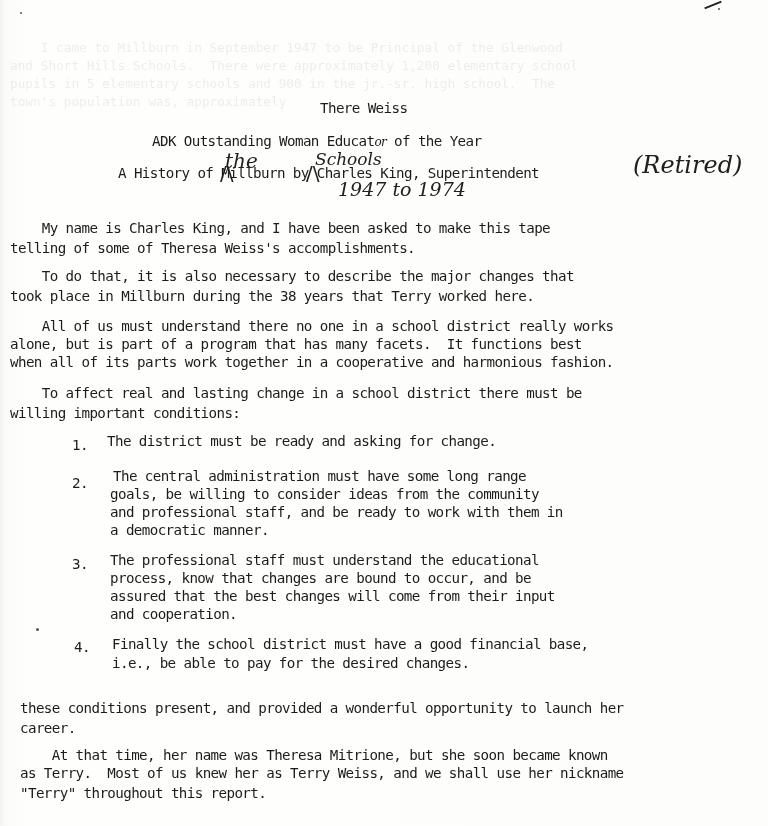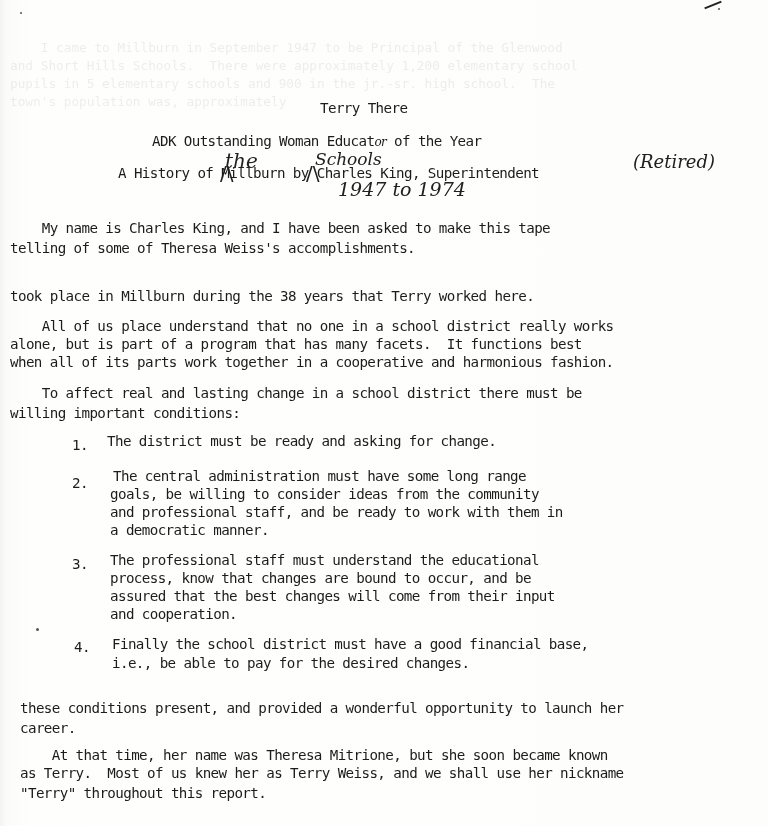--- a/index.html
+++ b/index.html
@@ -84,40 +84,41 @@
     <div class="bleed-line" style="top:58px;">and Short Hills Schools.  There were approximately 1,200 elementary school</div>
     <div class="bleed-line" style="top:76px;">pupils in 5 elementary schools and 900 in the jr.-sr. high school.  The</div>
     <div class="bleed-line" style="top:94px;">town's population was, approximately</div>
   </div>
 
   <div class="corner-mark"></div>
   <div class="speck" style="left:718px;top:8px;"></div>
   <div class="speck" style="left:20px;top:12px;"></div>
   <div class="speck" style="left:36px;top:628px;width:3px;height:3px;"></div>
 
-  <div class="line" style="left:320px;top:100px;">Terry There</div>
+  <div class="line" style="left:320px;top:100px;">There Weiss</div>
 
   <div class="line" style="left:152px;top:133px;"><span>ADK Outstanding Woman Educat</span><span class="hand-inline" style="font-family:'DejaVu Serif',serif;font-style:italic;font-size:12px;">or</span><span> of the Year</span></div>
 
   <div class="hand" style="left:225px;top:149px;font-size:20px;">the</div>
   <div class="hand" style="left:315px;top:149px;font-size:17px;">Schools</div>
 
   <div class="line" style="left:118px;top:165px;"><span>A History of</span><span style="display:inline-block;width:8px;"></span><span>Millburn</span><span style="display:inline-block;width:8px;"></span><span>by Charles King, Superintendent</span></div>
   <div class="caret" style="left:220px;top:163px;">/\</div>
   <div class="caret" style="left:306px;top:163px;">/\</div>
 
-  <div class="hand" style="left:633px;top:151px;font-size:18px;">(Retired)</div>
+  <div class="hand" style="left:633px;top:151px;font-size:24px;">(Retired)</div>
   <div class="hand" style="left:338px;top:178px;font-size:19px;">1947 to 1974</div>
 
   <div class="line" style="left:10px;top:240px;">telling of some of Theresa Weiss's accomplishments.</div>
   <div class="line" style="left:10px;top:220px;">    My name is Charles King, and I have been asked to make this tape</div>
 
+  <div class="line" style="left:10px;top:268px;">    To do that, it is also necessary to describe the major changes that</div>
   <div class="line" style="left:10px;top:288px;">took place in Millburn during the 38 years that Terry worked here.</div>
 
-  <div class="line" style="left:10px;top:318px;">    All of us place understand that no one in a school district really works</div>
+  <div class="line" style="left:10px;top:318px;">    All of us must understand there no one in a school district really works</div>
   <div class="line" style="left:10px;top:336px;">alone, but is part of a program that has many facets.  It functions best</div>
   <div class="line" style="left:10px;top:354px;">when all of its parts work together in a cooperative and harmonious fashion.</div>
 
   <div class="line" style="left:10px;top:385px;">    To affect real and lasting change in a school district there must be</div>
   <div class="line" style="left:10px;top:405px;">willing important conditions:</div>
 
   <div>
     <div class="line" style="left:72px;top:437px;">1.</div>
     <div class="line" style="left:107px;top:433px;">The district must be ready and asking for change.</div>
 

